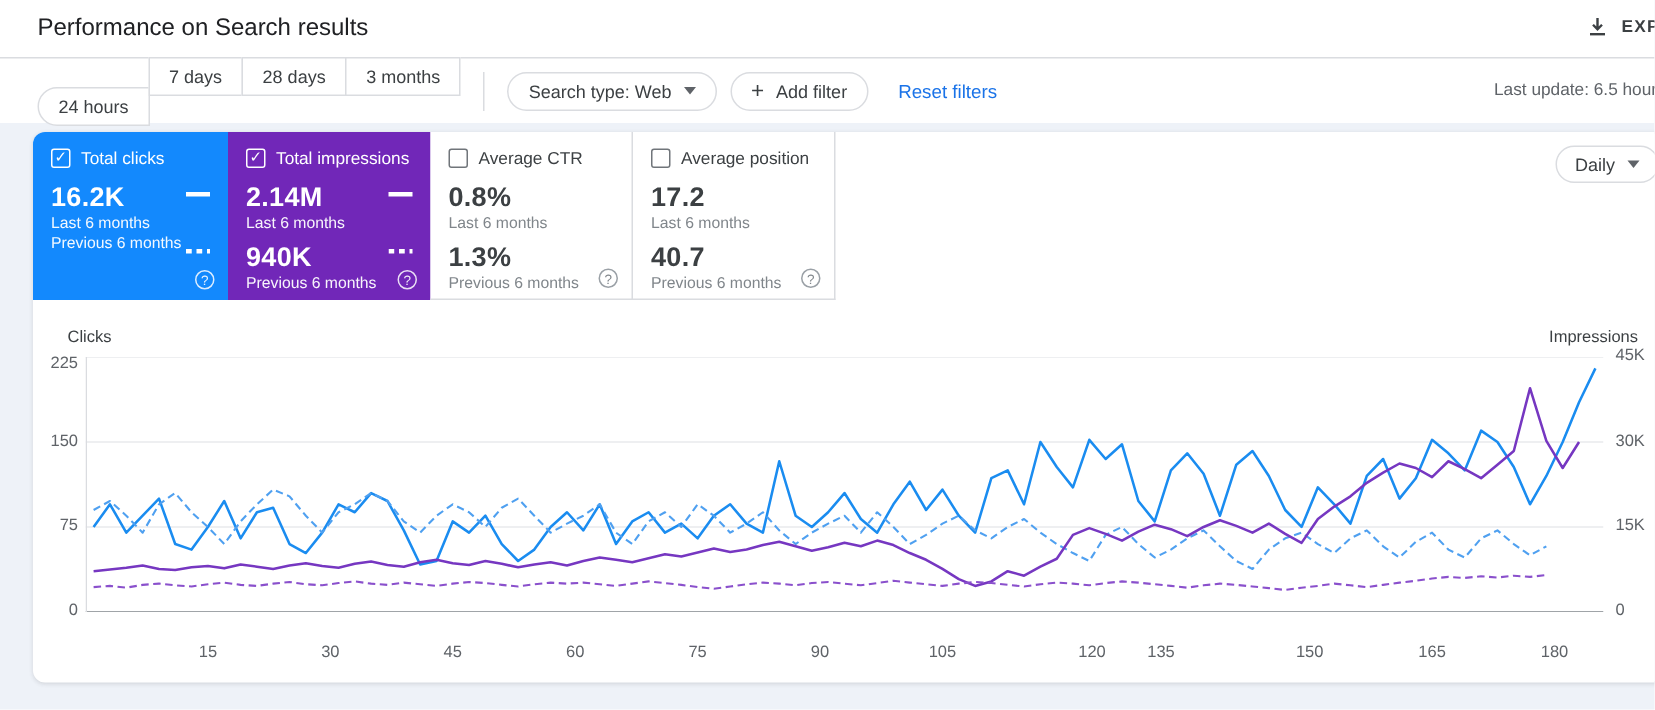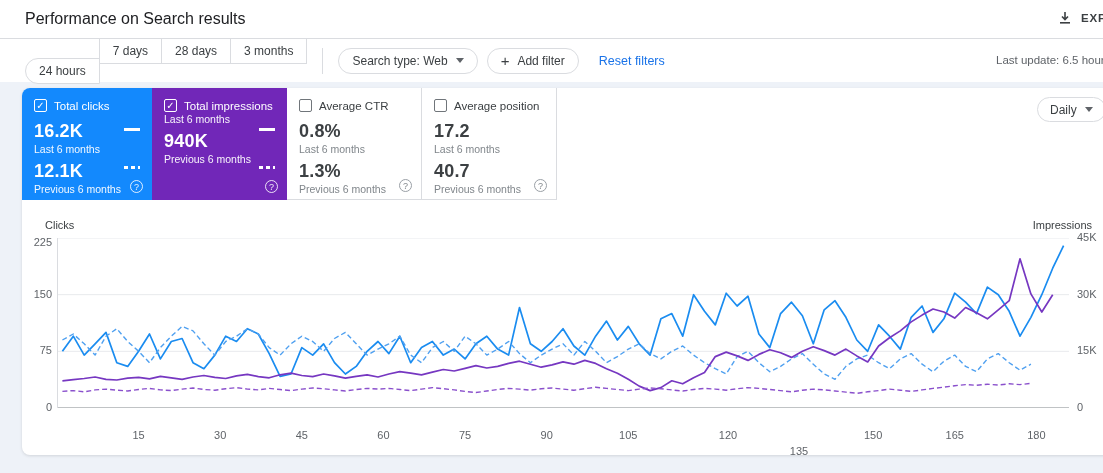--- a/index.html
+++ b/index.html
@@ -125,32 +125,32 @@
 
   <div class="cards-row">
 
     <div class="card c0 colored-blue">
       <div class="card-label-row">
         <span class="cbx checked">✓</span>
         <span>Total clicks</span>
       </div>
       <div class="v1">16.2K</div>
       <div class="cap">Last 6 months</div>
-      <div class="v2">12.1K</div>
       <div class="cap">Previous 6 months</div>
       <div class="line-icon solid"></div>
       <div class="line-icon dashed"></div>
       <div class="help-ic on-color">?</div>
     </div>
 
     <div class="card colored-purple">
       <div class="card-label-row">
         <span class="cbx checked">✓</span>
         <span>Total impressions</span>
       </div>
+      <div class="v1">2.14M</div>
       <div class="cap">Last 6 months</div>
       <div class="v2">940K</div>
       <div class="cap">Previous 6 months</div>
       <div class="line-icon solid"></div>
       <div class="line-icon dashed"></div>
       <div class="help-ic on-color">?</div>
     </div>
 
     <div class="card plain">
       <div class="card-label-row">
@@ -199,21 +199,21 @@
     </div>
   <div id="xticks">
       <div class="xtick" style="left: 101.613px;">15</div>
       <div class="xtick" style="left: 183.226px;">30</div>
       <div class="xtick" style="left: 264.839px;">45</div>
       <div class="xtick" style="left: 346.452px;">60</div>
       <div class="xtick" style="left: 428.065px;">75</div>
       <div class="xtick" style="left: 509.677px;">90</div>
       <div class="xtick" style="left: 591.29px;">105</div>
       <div class="xtick" style="left: 691px;">120</div>
-      <div class="xtick" style="left: 762px; margin-top: 16px;">135</div>
+      <div class="xtick" style="left: 737px;">135</div>
       <div class="xtick" style="left: 836.129px;">150</div>
       <div class="xtick" style="left: 917.742px;">165</div>
       <div class="xtick" style="left: 999.355px;">180</div>
     </div>
 
   <svg id="chart-svg" width="1012" height="170">
       <line x1="0" x2="1012" y1="0" y2="0" stroke="#e8eaed" stroke-width="1"></line>
       <line x1="0" x2="1012" y1="56.66666666666667" y2="56.66666666666667" stroke="#e8eaed" stroke-width="1"></line>
       <line x1="0" x2="1012" y1="113.33333333333334" y2="113.33333333333334" stroke="#e8eaed" stroke-width="1"></line>
       <line x1="0" x2="1012" y1="170" y2="170" stroke="#80868b" stroke-width="1"></line>

